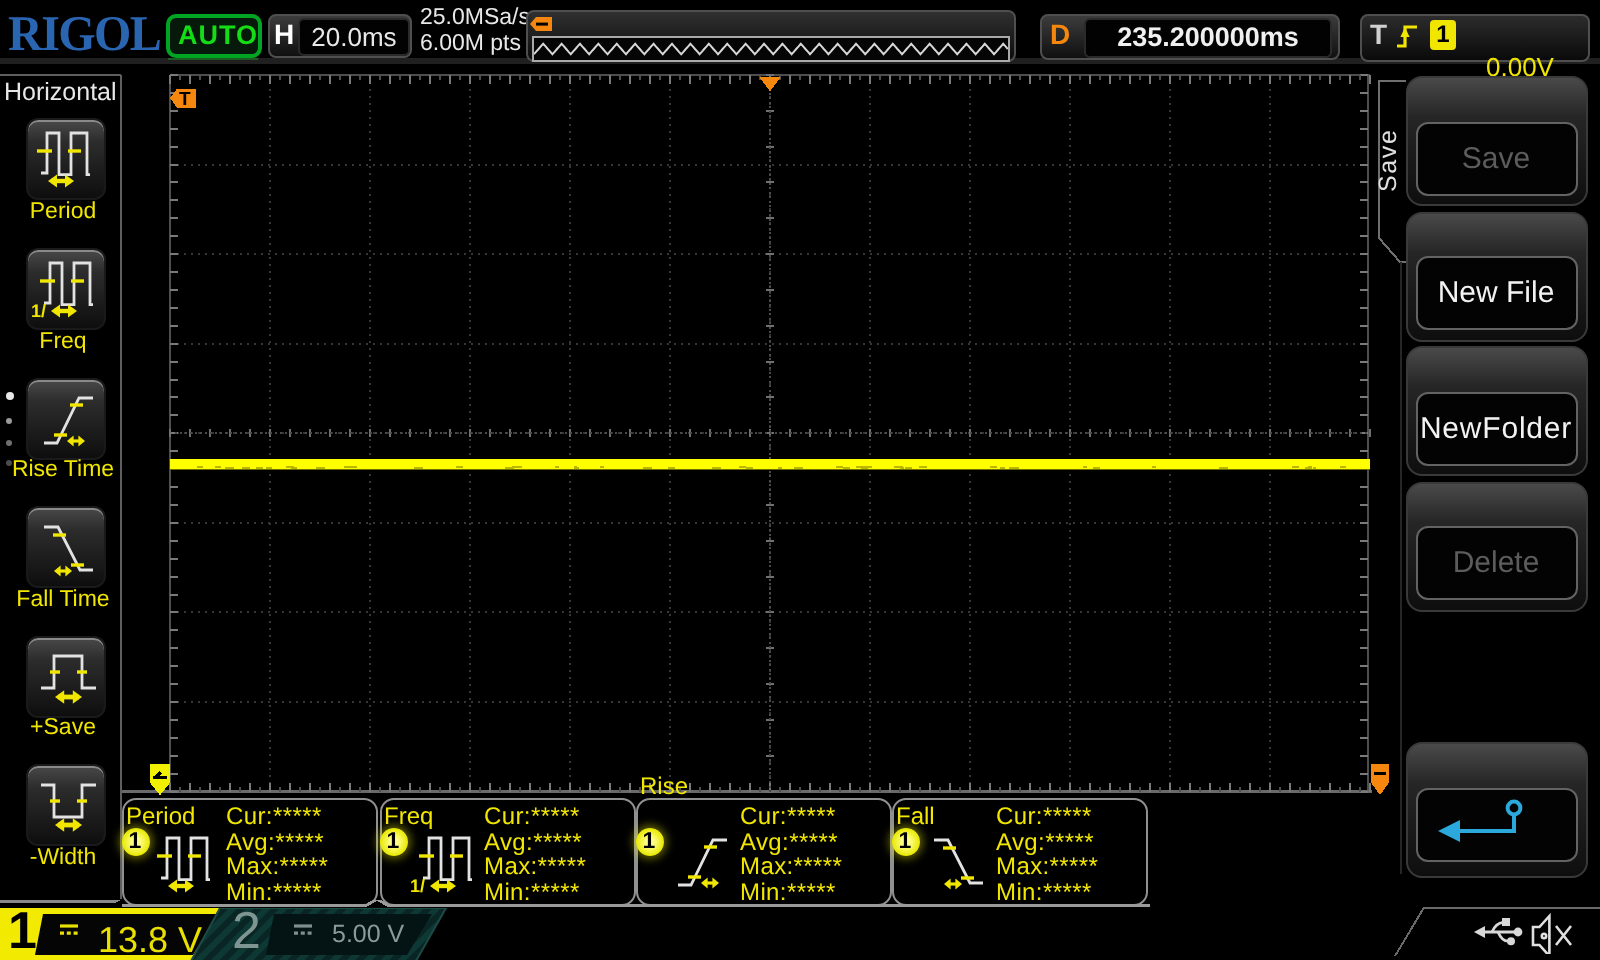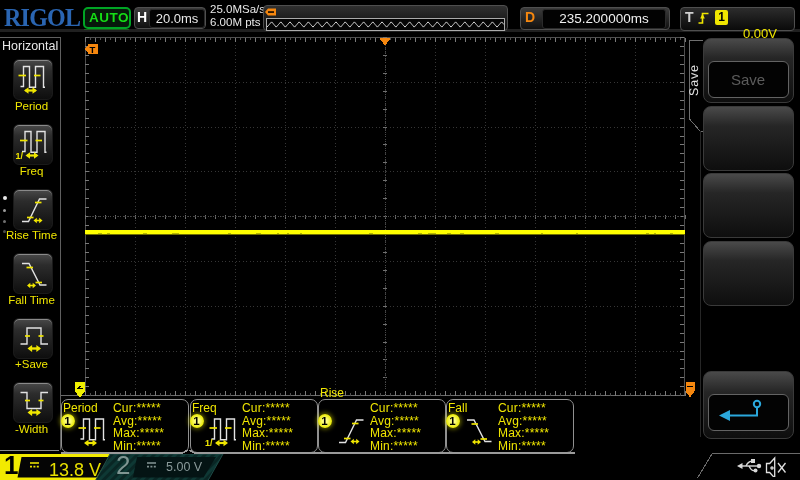--- a/index.html
+++ b/index.html
@@ -924,21 +924,21 @@
     <svg width="20" height="12" style="position:absolute;left:264px;top:6px">
       <polygon points="1,6 4,2.5 12,2.5 12,9.5 4,9.5" fill="#f5870f"></polygon>
       <rect x="4" y="5.3" width="6" height="1.5" fill="#000"></rect>
     </svg>
     <div style="position:absolute;left:266px;top:17.5px;width:237px;height:11px;border:1px solid #aaa;background:#050505;"></div>
     <svg width="237" height="11" style="position:absolute;left:267px;top:18.5px">
       <polyline points="0.0,8.10 1.1,6.80 2.3,5.50 3.4,4.20 4.6,2.90 5.8,4.20 6.9,5.50 8.1,6.80 9.2,8.10 10.4,6.80 11.5,5.50 12.7,4.20 13.8,2.90 15.0,4.20 16.1,5.50 17.2,6.80 18.4,8.10 19.5,6.80 20.7,5.50 21.8,4.20 23.0,2.90 24.1,4.20 25.3,5.50 26.4,6.80 27.6,8.10 28.7,6.80 29.9,5.50 31.0,4.20 32.2,2.90 33.3,4.20 34.5,5.50 35.6,6.80 36.8,8.10 37.9,6.80 39.1,5.50 40.2,4.20 41.4,2.90 42.5,4.20 43.7,5.50 44.8,6.80 46.0,8.10 47.1,6.80 48.3,5.50 49.4,4.20 50.6,2.90 51.7,4.20 52.9,5.50 54.0,6.80 55.2,8.10 56.3,6.80 57.5,5.50 58.6,4.20 59.8,2.90 60.9,4.20 62.1,5.50 63.2,6.80 64.4,8.10 65.5,6.80 66.7,5.50 67.8,4.20 69.0,2.90 70.1,4.20 71.3,5.50 72.4,6.80 73.6,8.10 74.8,6.80 75.9,5.50 77.1,4.20 78.2,2.90 79.4,4.20 80.5,5.50 81.7,6.80 82.8,8.10 84.0,6.80 85.1,5.50 86.3,4.20 87.4,2.90 88.6,4.20 89.7,5.50 90.9,6.80 92.0,8.10 93.2,6.80 94.3,5.50 95.5,4.20 96.6,2.90 97.8,4.20 98.9,5.50 100.1,6.80 101.2,8.10 102.4,6.80 103.5,5.50 104.7,4.20 105.8,2.90 107.0,4.20 108.1,5.50 109.3,6.80 110.4,8.10 111.6,6.80 112.7,5.50 113.9,4.20 115.0,2.90 116.2,4.20 117.3,5.50 118.5,6.80 119.6,8.10 120.8,6.80 121.9,5.50 123.1,4.20 124.2,2.90 125.4,4.20 126.5,5.50 127.7,6.80 128.8,8.10 130.0,6.80 131.1,5.50 132.3,4.20 133.4,2.90 134.6,4.20 135.7,5.50 136.9,6.80 138.0,8.10 139.2,6.80 140.3,5.50 141.5,4.20 142.6,2.90 143.8,4.20 144.9,5.50 146.1,6.80 147.2,8.10 148.4,6.80 149.5,5.50 150.7,4.20 151.8,2.90 153.0,4.20 154.1,5.50 155.3,6.80 156.4,8.10 157.6,6.80 158.7,5.50 159.9,4.20 161.0,2.90 162.2,4.20 163.3,5.50 164.5,6.80 165.6,8.10 166.8,6.80 167.9,5.50 169.1,4.20 170.2,2.90 171.4,4.20 172.5,5.50 173.7,6.80 174.8,8.10 176.0,6.80 177.1,5.50 178.3,4.20 179.4,2.90 180.6,4.20 181.7,5.50 182.9,6.80 184.0,8.10 185.2,6.80 186.3,5.50 187.5,4.20 188.6,2.90 189.8,4.20 190.9,5.50 192.1,6.80 193.2,8.10 194.4,6.80 195.5,5.50 196.7,4.20 197.8,2.90 199.0,4.20 200.1,5.50 201.3,6.80 202.4,8.10 203.6,6.80 204.7,5.50 205.9,4.20 207.0,2.90 208.2,4.20 209.3,5.50 210.5,6.80 211.6,8.10 212.8,6.80 213.9,5.50 215.1,4.20 216.2,2.90 217.4,4.20 218.5,5.50 219.7,6.80 220.8,8.10 222.0,6.80 223.1,5.50 224.3,4.20 225.4,2.90 226.6,4.20 227.7,5.50 228.9,6.80 230.0,8.10 231.2,6.80 232.3,5.50 233.5,4.20 234.6,2.90 235.8,4.20 236.9,5.50" fill="none" stroke="#d8d8d8" stroke-width="1"></polyline>
     </svg>
     <div style="position:absolute;left:520px;top:6.5px;width:148px;height:21.5px;border:1px solid #4f4f4f;border-radius:4px;background:linear-gradient(180deg,#3c3c3c,#101010);"></div>
     <div style="position:absolute;left:525px;top:9px;color:#f5870f;font-weight:bold;font-size:14px;">D</div>
-    <div style="position:absolute;left:542px;top:8.5px;width:122px;height:18.5px;background:#020202;border-radius:3px;border:1px solid #2a2a2a;color:#f0f0f0;font-size:13.5px;text-align:center;line-height:18px;">235.200000ms</div>
+    <div style="position:absolute;left:542px;top:8.5px;width:122px;height:18.5px;background:#020202;border-radius:3px;border:1px solid #2a2a2a;color:#f0f0f0;font-size:13.5px;text-align:center;line-height:18px;font-weight:bold;">235.200000ms</div>
     <div style="position:absolute;left:680px;top:6.5px;width:113px;height:22px;border:1px solid #4f4f4f;border-radius:4px;background:linear-gradient(180deg,#2c2c2c,#0a0a0a);"></div>
     <div style="position:absolute;left:685px;top:9px;color:#d0d0d0;font-weight:bold;font-size:14px;">T</div>
     <svg width="16" height="18" style="position:absolute;left:698px;top:8px">
       <path d="M0.5,15 h4 v-9.5 h6" fill="none" stroke="#f0e600" stroke-width="1.6"></path>
       <polygon points="2.2,10.5 6.8,10.5 4.5,5.6" fill="#f0e600"></polygon>
     </svg>
     <div style="position:absolute;left:715px;top:9.5px;width:13px;height:15px;background:#f0e600;border-radius:2px;color:#000;font-weight:bold;font-size:12px;text-align:center;line-height:15px;">1</div>
     <div style="position:absolute;left:743px;top:26px;color:#f0e600;font-size:13px;">0.00V</div>
 <div style="position:absolute;left:2px;top:39px;width:60px;color:#e8e8e8;font-size:12.5px;">Horizontal</div>
     <svg width="70" height="420" style="position:absolute;left:0;top:30px" shape-rendering="crispEdges">
@@ -1019,22 +1019,25 @@
 <svg width="110" height="420" style="position:absolute;left:686px;top:30px" shape-rendering="crispEdges">
       <polyline points="17,10.5 3.5,10.5 3.5,89 14,101 17,101" fill="none" stroke="#6f6f6f" stroke-width="1"></polyline>
       <line x1="14.5" y1="101" x2="14.5" y2="407" stroke="#262626" stroke-width="1"></line>
     </svg>
     <svg width="20" height="70" style="position:absolute;left:686px;top:55px">
       <text x="12" y="41" font-family="Liberation Sans, sans-serif" font-size="12.5" letter-spacing="0.8" fill="#e0e0e0" transform="rotate(-90 12 41)" text-rendering="geometricPrecision">Save</text>
     </svg>
     <div style="position:absolute;left:703px;width:89px;height:63px;border-radius:8px;background:linear-gradient(180deg,#4a4a4a 0%,#262626 30%,#0e0e0e 100%);border:1px solid #3a3a3a;top:38px;height:63px"></div>
     <div style="position:absolute;left:707.5px;width:79px;height:35px;border-radius:6px;background:#030303;border:1px solid #636363;text-align:center;font-size:15px;top:60.5px;line-height:35px;color:#5c5c5c;">Save</div>
     <div style="position:absolute;left:703px;width:89px;height:63px;border-radius:8px;background:linear-gradient(180deg,#4a4a4a 0%,#262626 30%,#0e0e0e 100%);border:1px solid #3a3a3a;top:105.5px;height:63px"></div>
+    <div style="position:absolute;left:707.5px;width:79px;height:35px;border-radius:6px;background:#030303;border:1px solid #636363;text-align:center;font-size:15px;top:128.0px;line-height:35px;color:#f2f2f2;">New File</div>
     <div style="position:absolute;left:703px;width:89px;height:63px;border-radius:8px;background:linear-gradient(180deg,#4a4a4a 0%,#262626 30%,#0e0e0e 100%);border:1px solid #3a3a3a;top:173px;height:63px"></div>
+    <div style="position:absolute;left:707.5px;width:79px;height:35px;border-radius:6px;background:#030303;border:1px solid #636363;text-align:center;font-size:15px;top:195.5px;line-height:35px;color:#f2f2f2;letter-spacing:0.4px;">NewFolder</div>
     <div style="position:absolute;left:703px;width:89px;height:63px;border-radius:8px;background:linear-gradient(180deg,#4a4a4a 0%,#262626 30%,#0e0e0e 100%);border:1px solid #3a3a3a;top:240.5px;height:63px"></div>
+    <div style="position:absolute;left:707.5px;width:79px;height:35px;border-radius:6px;background:#030303;border:1px solid #636363;text-align:center;font-size:15px;top:263.0px;line-height:35px;color:#5c5c5c;">Delete</div>
     <div style="position:absolute;left:703px;width:89px;height:63px;border-radius:8px;background:linear-gradient(180deg,#4a4a4a 0%,#262626 30%,#0e0e0e 100%);border:1px solid #3a3a3a;top:371px;height:66px"></div>
     <div style="position:absolute;left:707.5px;width:79px;height:35px;border-radius:6px;background:#030303;border:1px solid #636363;text-align:center;font-size:15px;top:393.5px"></div>
     <svg width="60" height="30" style="position:absolute;left:715px;top:396.5px">
       <circle cx="42" cy="7" r="3.2" fill="none" stroke="#2ba8dc" stroke-width="2"></circle>
       <path d="M42,10.2 V18.5 H14" fill="none" stroke="#2ba8dc" stroke-width="2"></path>
       <polygon points="15,13 15,24 4,18.5" fill="#2ba8dc"></polygon>
     </svg>
 <div style="position:absolute;left:61px;top:398.5px;width:126px;height:52px;border:1.5px solid #909090;border-radius:7px;background:#000;"></div>
     <div style="position:absolute;left:63px;top:401px;color:#f0e600;font-size:12px;">Period</div>
     <div style="position:absolute;left:60.5px;top:413.5px;width:14px;height:14px;border-radius:50%;background:radial-gradient(circle,#ffff88 20%,#e8e800 70%,#b0b000 100%);box-shadow:0 0 4px 1.5px rgba(255,255,0,0.38);color:#000;font-size:11.5px;font-weight:bold;text-align:center;line-height:14px;">1</div>

